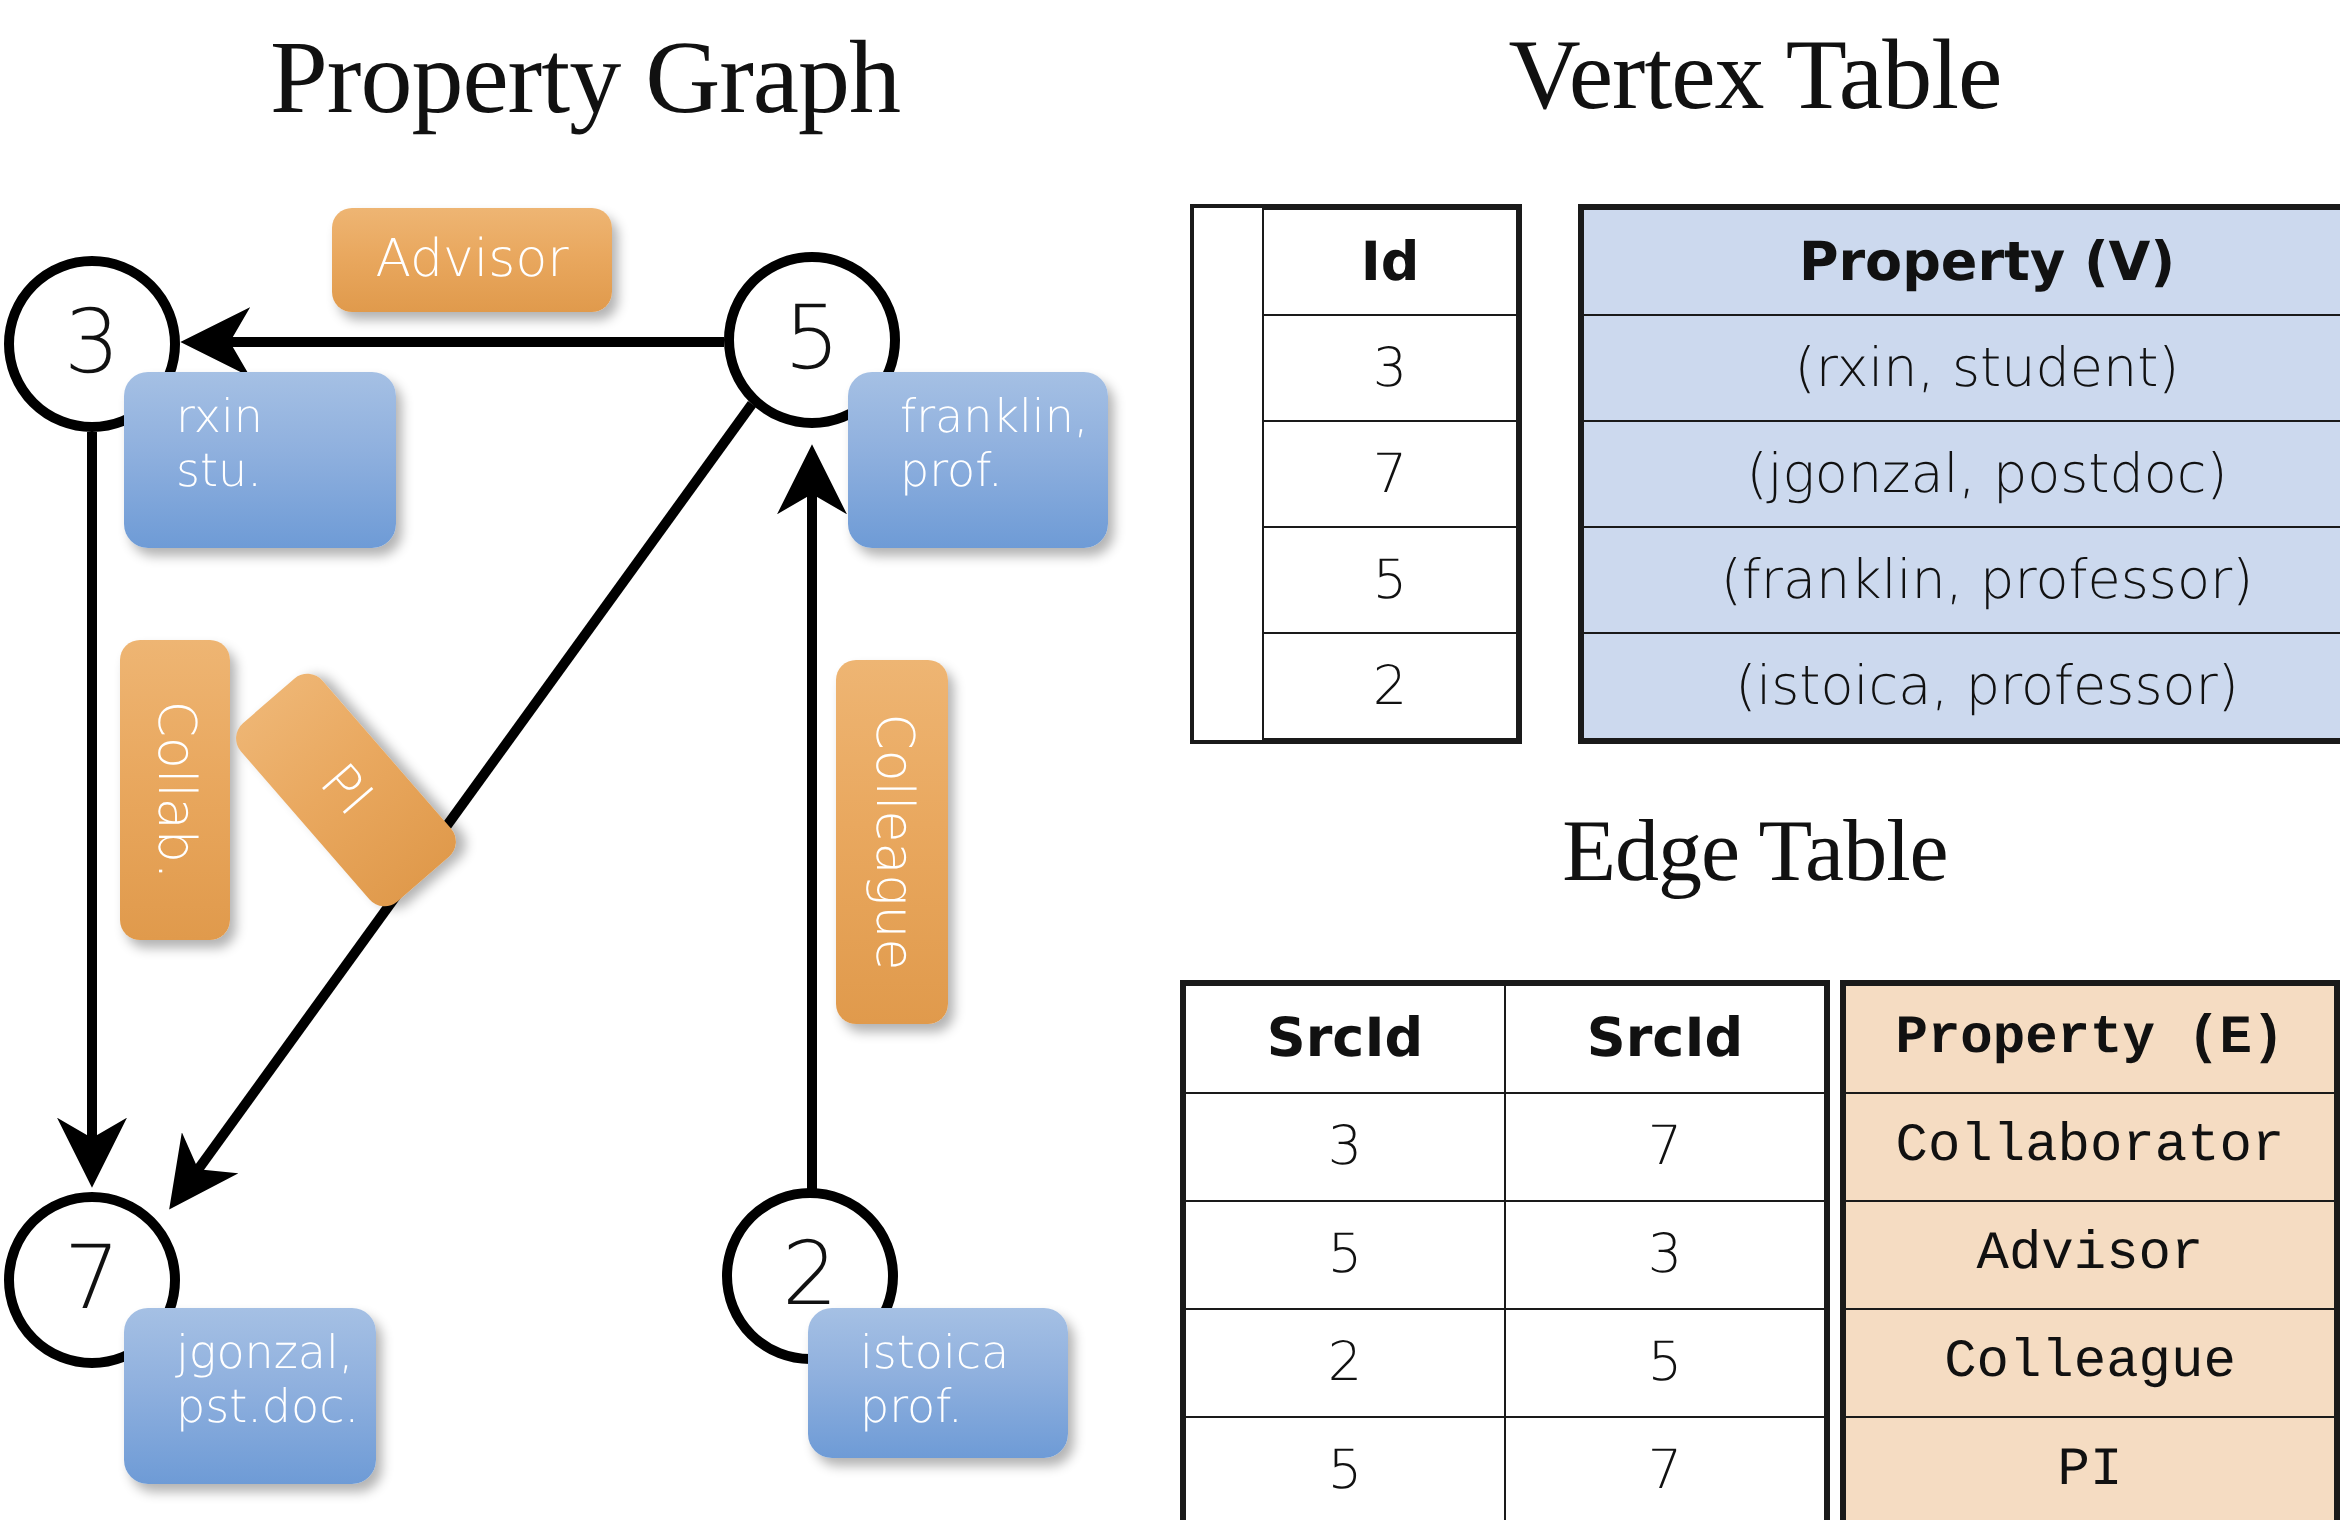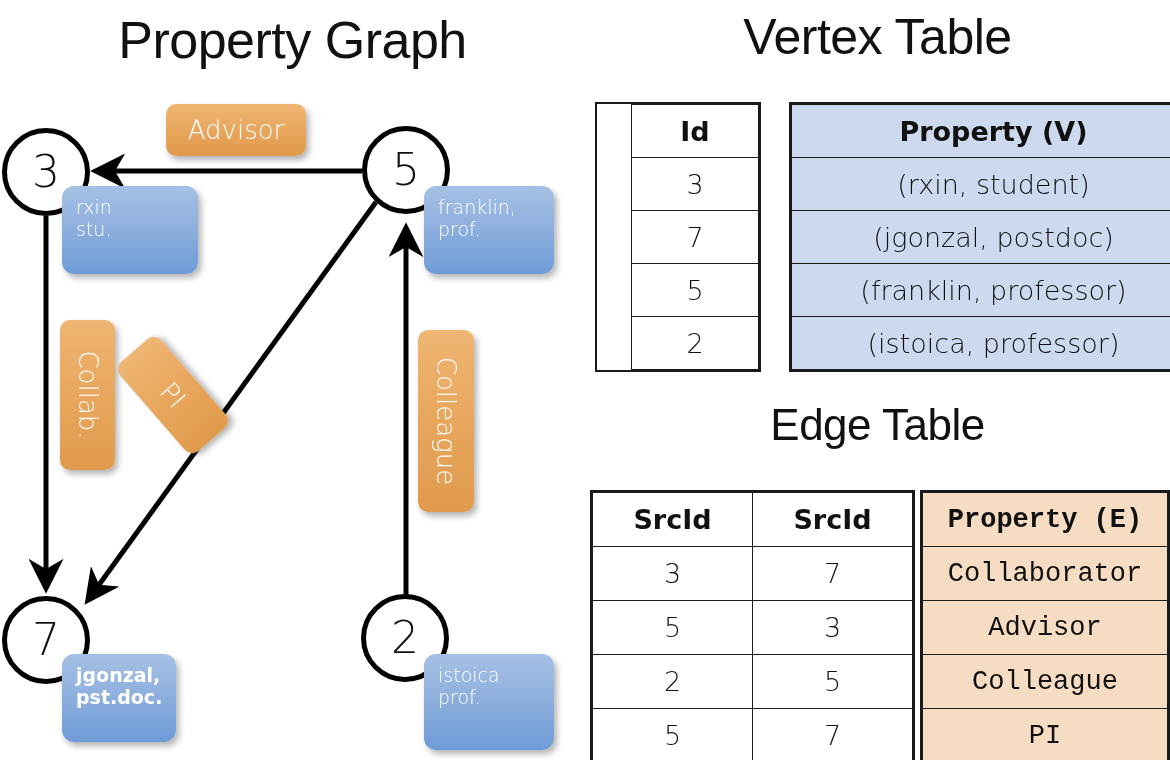--- a/index.html
+++ b/index.html
@@ -12,21 +12,21 @@
     height: 760px;
     position: relative;
     overflow: hidden;
     font-family: "Liberation Sans", sans-serif;
     -webkit-font-smoothing: antialiased;
   }
 
   
   .section-title {
     position: absolute;
-    font-family: Liberation Sans, sans-serif;
+    font-family: Liberation Serif, serif;
     font-weight: 300;
     color: #111111;
     white-space: nowrap;
     letter-spacing: -0.5px;
   }
   #title-property-graph { left: 0; top: 10px; width: 585px; text-align: center; font-size: 52px; }
   #title-vertex-table   { left: 585px; top: 8px; width: 585px; text-align: center; font-size: 50px; }
   #title-edge-table     { left: 585px; top: 400px; width: 585px; text-align: center; font-size: 44px; }
 
   
@@ -64,23 +64,23 @@
 
   
   .prop-box {
     position: absolute;
     border-radius: 12px;
     background: linear-gradient(to bottom, #a5c0e4 0%, #8fb0de 45%, #6e9bd6 100%);
     box-shadow: 3px 4px 6px rgba(0,0,0,0.30);
     color: #ffffff;
     font-family: "DejaVu Sans", sans-serif;
     font-weight: 300;
-    font-size: 19px;
+    font-size: 23px;
     line-height: 1.18;
-    padding: 10px 14px;
+    padding: 10px 26px;
     box-sizing: border-box;
     z-index: 4;
   }
 
   
   .edge-label-box {
     position: absolute;
     border-radius: 10px;
     background: linear-gradient(to bottom, #eeb573 0%, #e9a85f 45%, #e09a4c 100%);
     box-shadow: 3px 4px 6px rgba(0,0,0,0.30);
@@ -193,25 +193,25 @@
   </div>
 
   <div class="prop-box" style="left:62px; top:186px; width:136px; height:88px;">
     <div>rxin</div>
     <div>stu.</div>
   </div>
   <div class="prop-box" style="left:424px; top:186px; width:130px; height:88px;">
     <div>franklin,</div>
     <div>prof.</div>
   </div>
-  <div class="prop-box" style="left:62px; top:654px; width:114px; height:88px;font-weight:bold;">
+  <div class="prop-box" style="left:62px; top:654px; width:126px; height:88px;">
     <div>jgonzal,</div>
     <div>pst.doc.</div>
   </div>
-  <div class="prop-box" style="left:424px; top:654px; width:130px; height:96px;">
+  <div class="prop-box" style="left:404px; top:654px; width:130px; height:75px;">
     <div>istoica</div>
     <div>prof.</div>
   </div>
 
   <div class="edge-label-box" style="left:166px; top:104px; width:140px; height:52px;">
     <span>Advisor</span>
   </div>
 
   <div class="edge-label-box vertical" style="left:60px; top:320px; width:55px; height:150px;">
     <span>Collab.</span>

